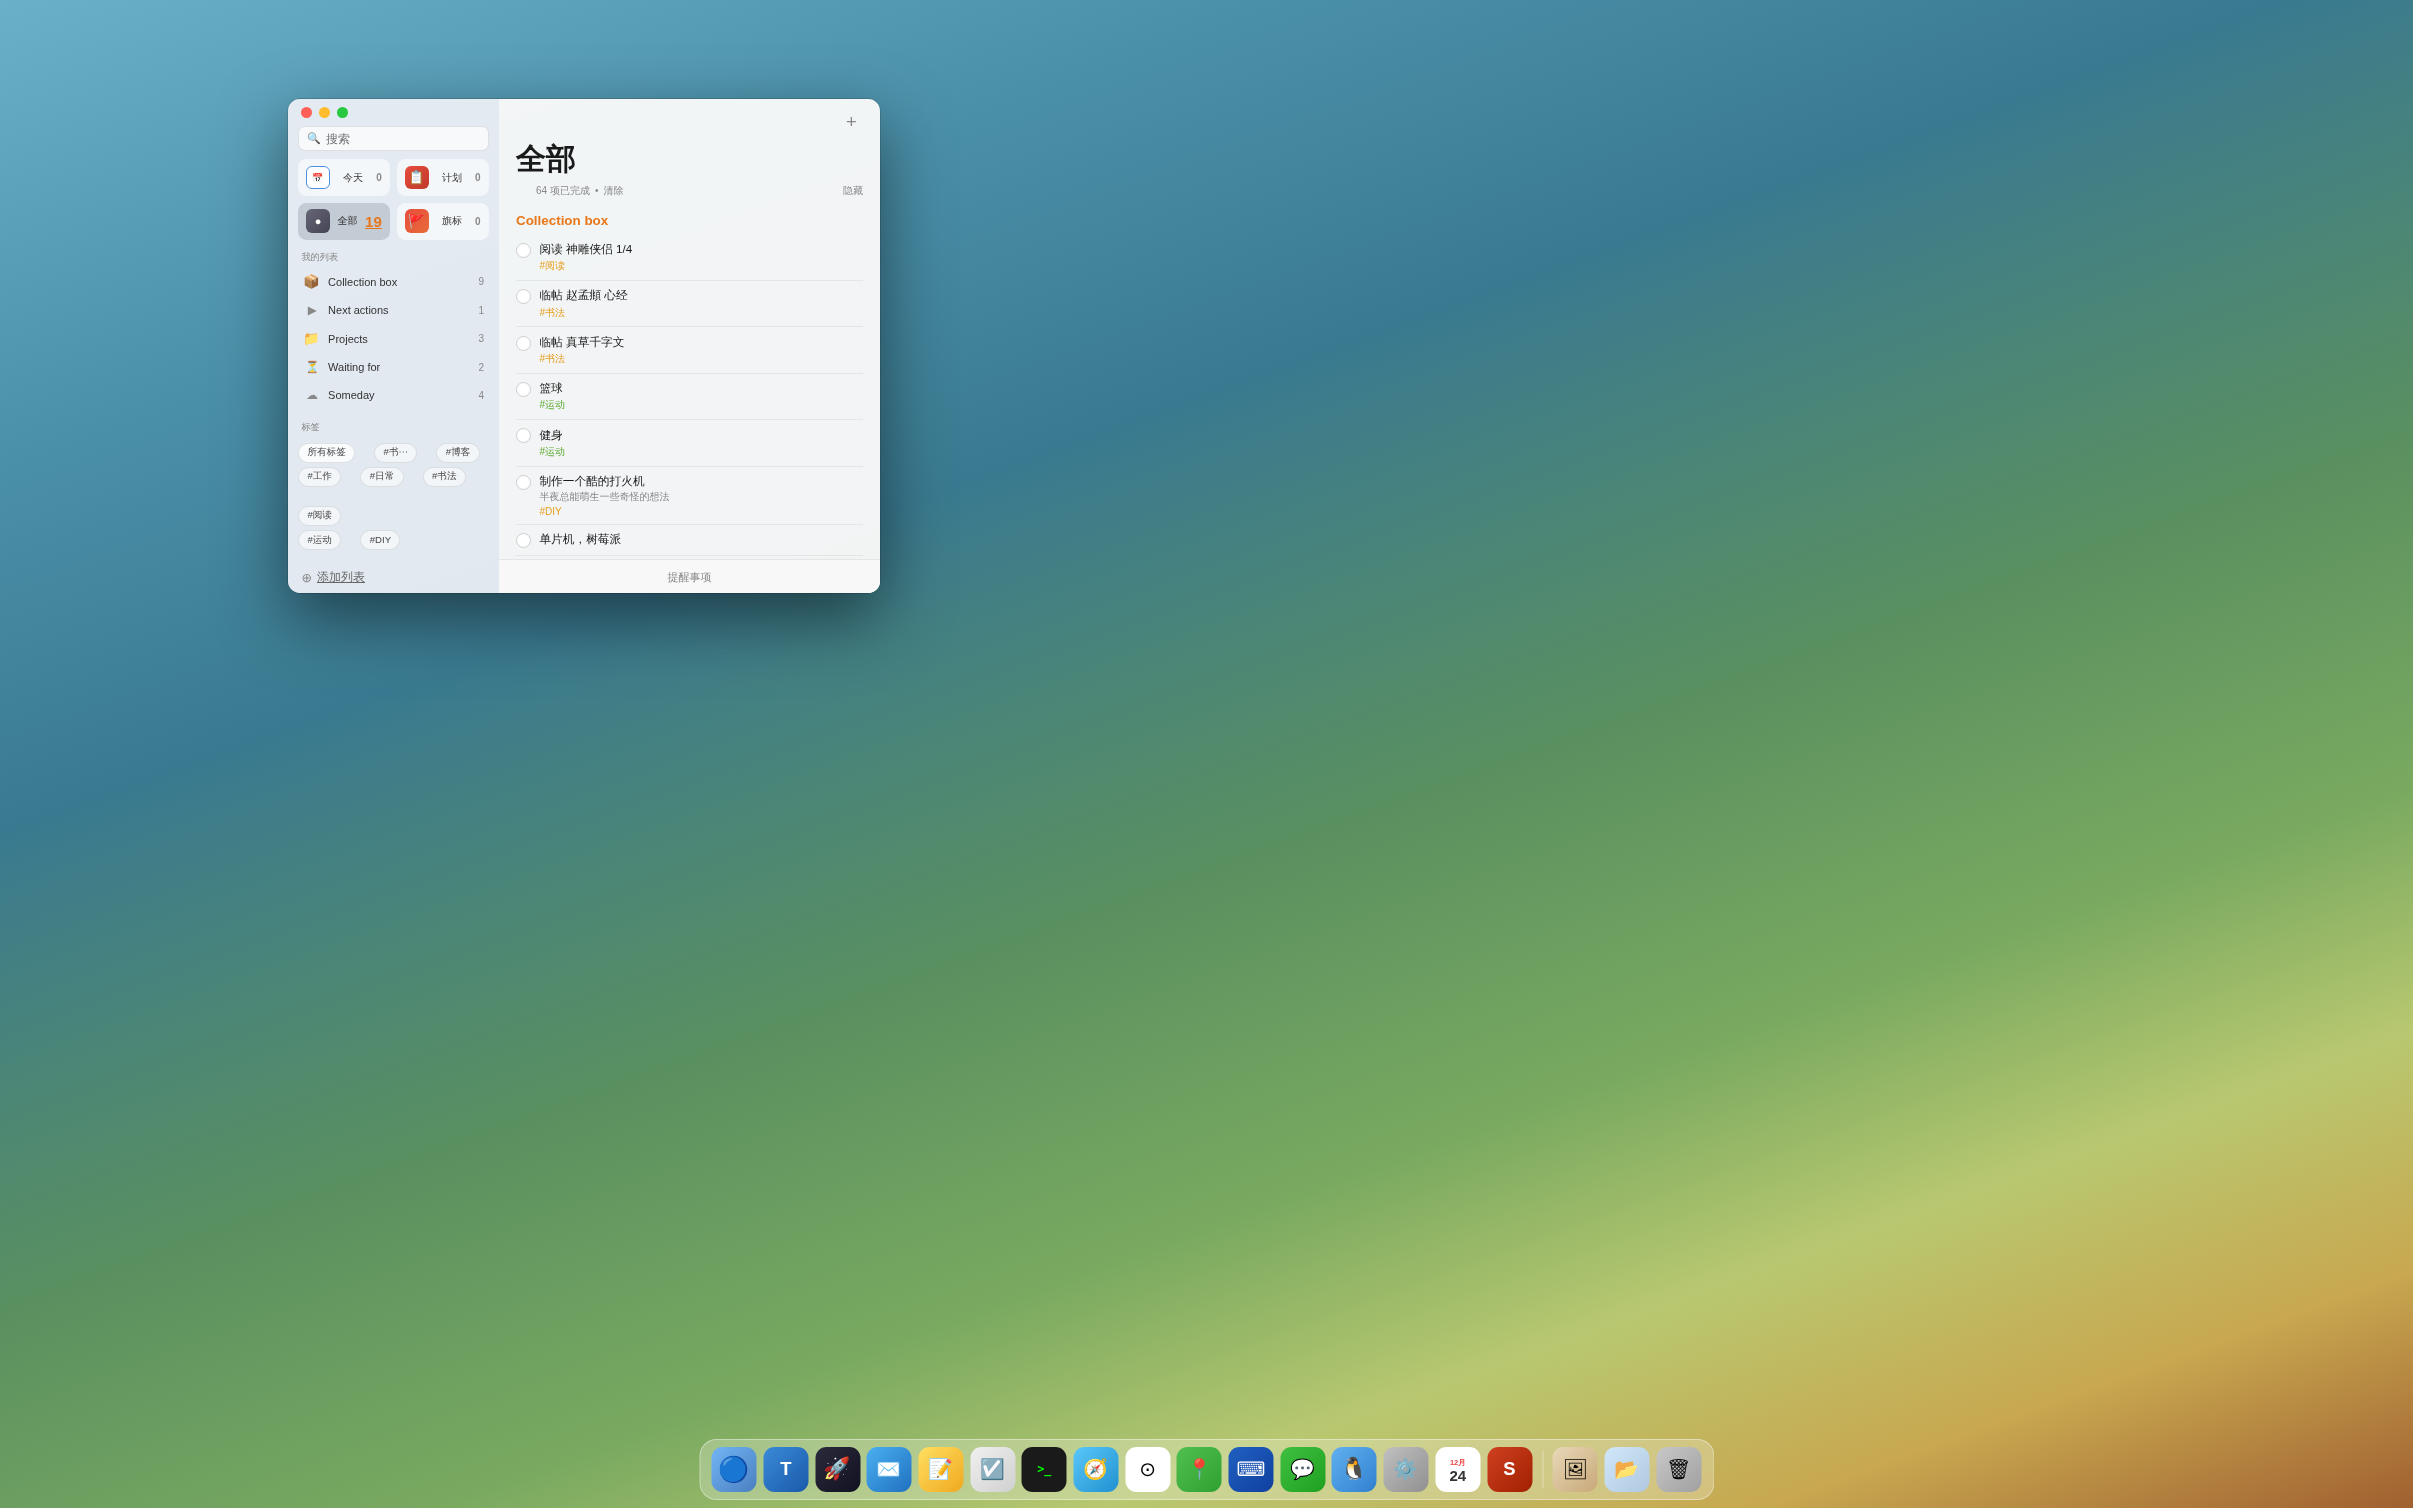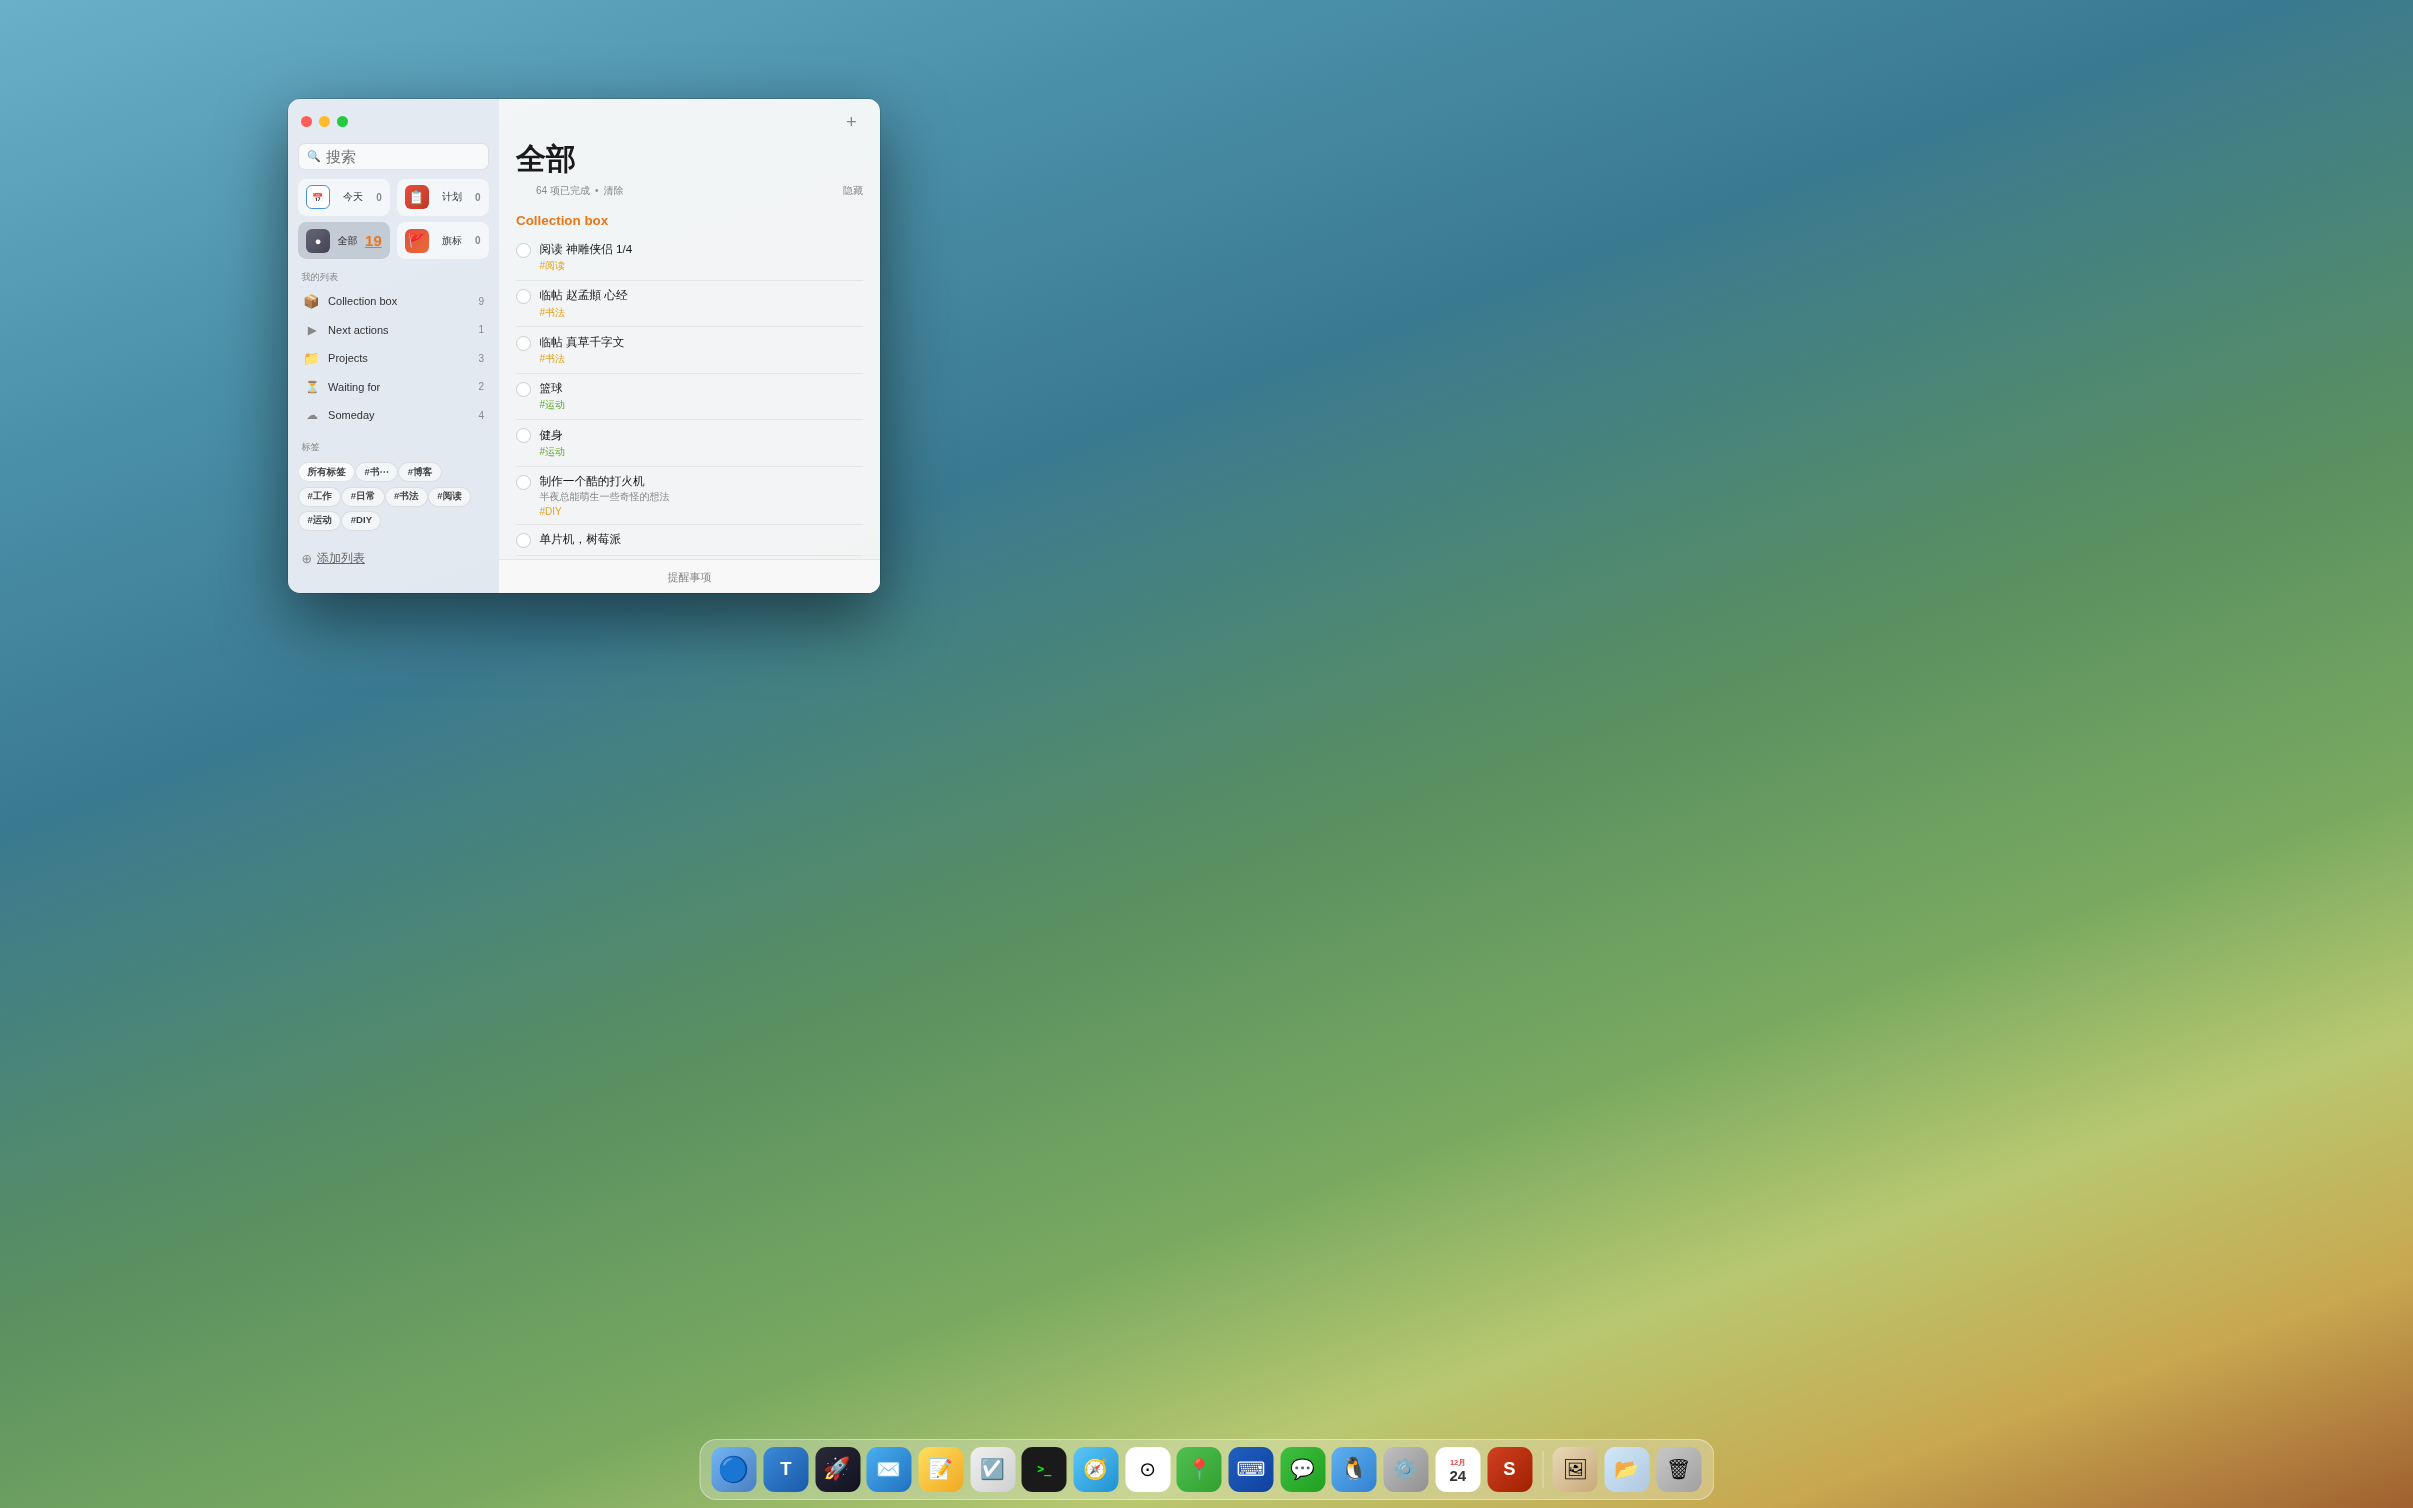--- a/index.html
+++ b/index.html
@@ -77,21 +77,21 @@
 
     .search-icon-glyph {
       color: #888;
       font-size: 11px;
     }
 
     .search-input {
       border: none;
       background: transparent;
       outline: none;
-      font-size: 15px;
+      font-size: 12px;
       color: #333;
       width: 100%;
     }
 
     
     .quick-grid {
       display: grid;
       grid-template-columns: 1fr 1fr;
       gap: 6.7px;
       padding: 0 10px 6.7px 10px;
@@ -183,23 +183,22 @@
     }
 
     
     .tags-section {
       padding: 5px 10px;
     }
 
     .tags-row {
       display: flex;
       flex-wrap: wrap;
-      gap: 0;
+      gap: 19px;
       margin-bottom: 4.2px;
-      font-weight: bold;
     }
 
     .tag-chip {
       background: rgba(255,255,255,0.6);
       border: 0.8px solid rgba(0,0,0,0.1);
       border-radius: 11.7px;
       padding: 2.5px 8.4px;
       font-size: 9.6px;
       color: #444;
       cursor: pointer;

